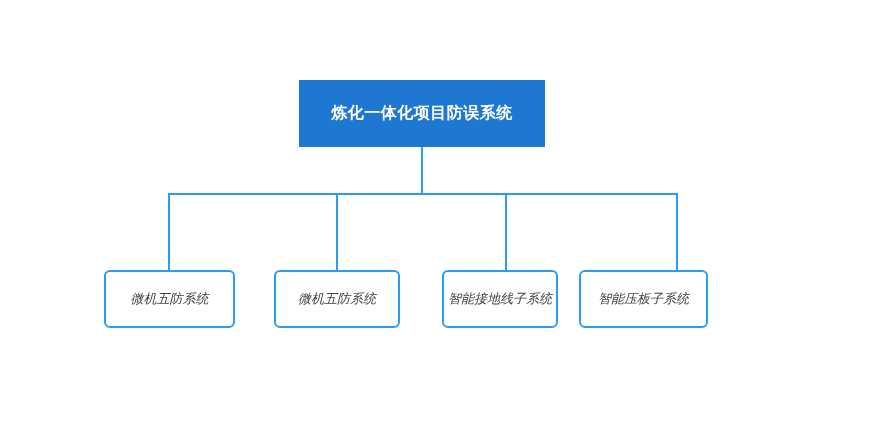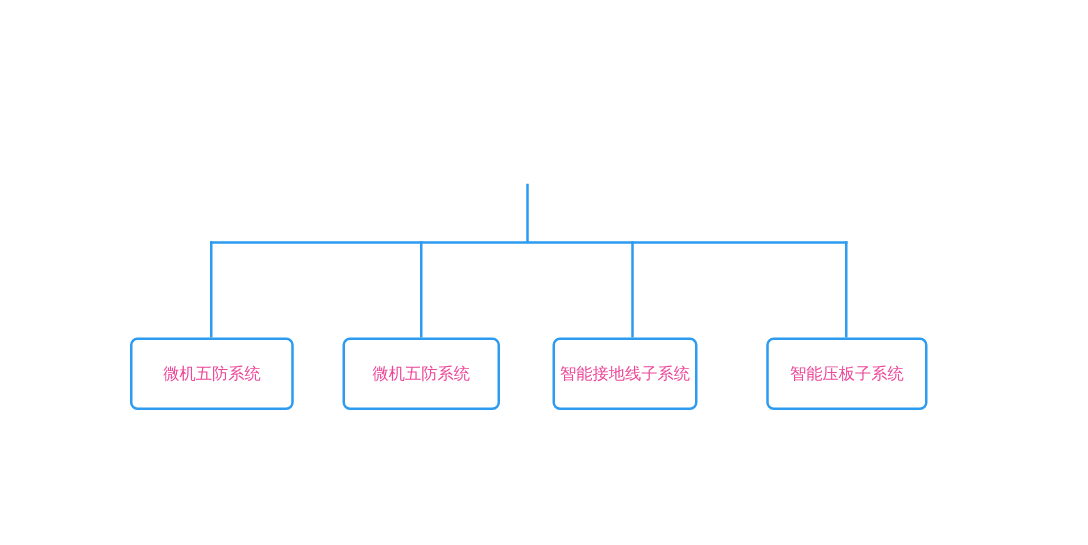--- a/index.html
+++ b/index.html
@@ -33,27 +33,28 @@
     font-size: 16px;
     font-weight: bold;
     letter-spacing: 0.5px;
   }
   .child-node {
     top: 270px;
     height: 58px;
     background: #ffffff;
     border: 2px solid #2D9BF0;
     border-radius: 6px;
-    color: #ec4899;
+    color: #404040;
     font-size: 13px;
+    font-style: italic;
   }
   .child-1 { left: 104px; width: 131px; }
   .child-2 { left: 274px; width: 126px; }
   .child-3 { left: 442px; width: 116px; }
-  .child-4 { left: 613px; width: 129px; }
+  .child-4 { left: 579px; width: 129px; }
   .connector {
     position: absolute;
     background: #2D9BF0;
   }
   .stub   { left: 421px; top: 147px; width: 2px; height: 47px; }
   .bus    { left: 168px; top: 193px; width: 510px; height: 2px; }
   .drop-1 { left: 168px; top: 193px; width: 2px; height: 77px; }
   .drop-2 { left: 336px; top: 193px; width: 2px; height: 77px; }
   .drop-3 { left: 505px; top: 193px; width: 2px; height: 77px; }
   .drop-4 { left: 676px; top: 193px; width: 2px; height: 77px; }
@@ -63,20 +64,23 @@
 
 <div class="canvas">
 
   <div class="connector stub"></div>
   <div class="connector bus"></div>
   <div class="connector drop-1"></div>
   <div class="connector drop-2"></div>
   <div class="connector drop-3"></div>
   <div class="connector drop-4"></div>
 
+  <div class="node root-node">
+    <span>炼化一体化项目防误系统</span>
+  </div>
 
   <div class="node child-node child-1">
     <span>微机五防系统</span>
   </div>
 
   <div class="node child-node child-2">
     <span>微机五防系统</span>
   </div>
 
   <div class="node child-node child-3">

